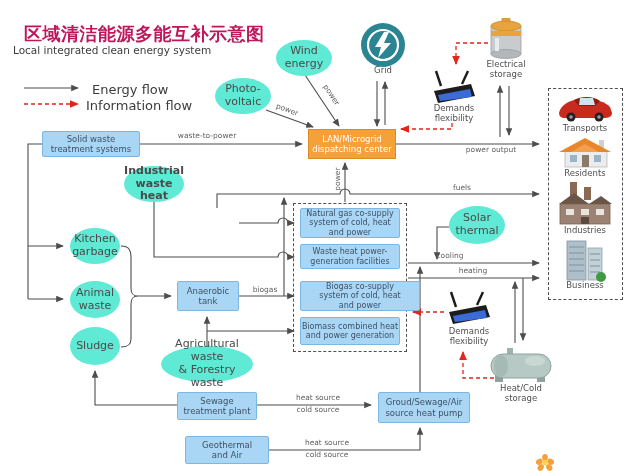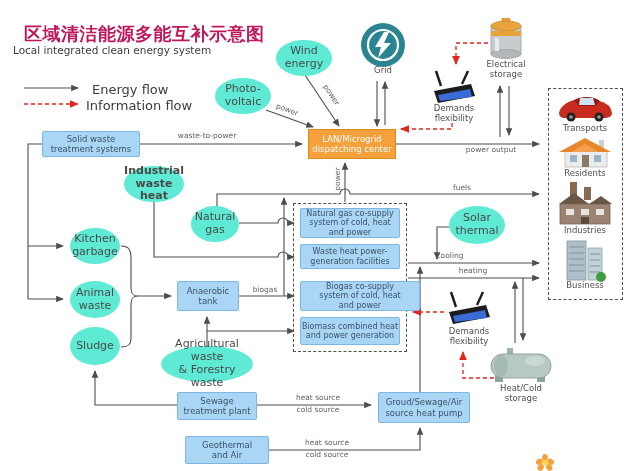--- a/index.html
+++ b/index.html
@@ -101,22 +101,20 @@
   <div class="abs gridcircle" style="left:361px;top:23px;width:44px;height:44px;">
     <svg width="36" height="36" viewBox="0 0 36 36">
       <circle cx="18" cy="18" r="15" fill="none" stroke="#fff" stroke-width="2.2"></circle>
       <polygon points="19,5 10,20 16,20 13,31 26,16 19,16 24,5" fill="#fff"></polygon>
     </svg>
   </div>
   <div class="abs iconlbl" style="left:363px;top:66px;width:40px;">Grid</div>
 
   <div class="abs node green" style="left:124px;top:166px;width:60px;height:36px;font-weight:bold;">Industrial
 waste heat</div>
-  <div class="abs node green" style="left:191px;top:206px;width:48px;height:36px;">Natural
-gas</div>
   <div class="abs node green" style="left:70px;top:228px;width:50px;height:36px;">Kitchen
 garbage</div>
   <div class="abs node green" style="left:70px;top:281px;width:50px;height:37px;">Animal
 waste</div>
   <div class="abs node green" style="left:70px;top:327px;width:50px;height:38px;">Sludge</div>
   <div class="abs node blue" style="left:177px;top:281px;width:62px;height:30px;">Anaerobic
 tank</div>
   <div class="abs node green" style="left:161px;top:346px;width:92px;height:36px;">Agricultural waste
 &amp; Forestry waste</div>
   <div class="abs node green" style="left:449px;top:206px;width:56px;height:38px;">Solar

